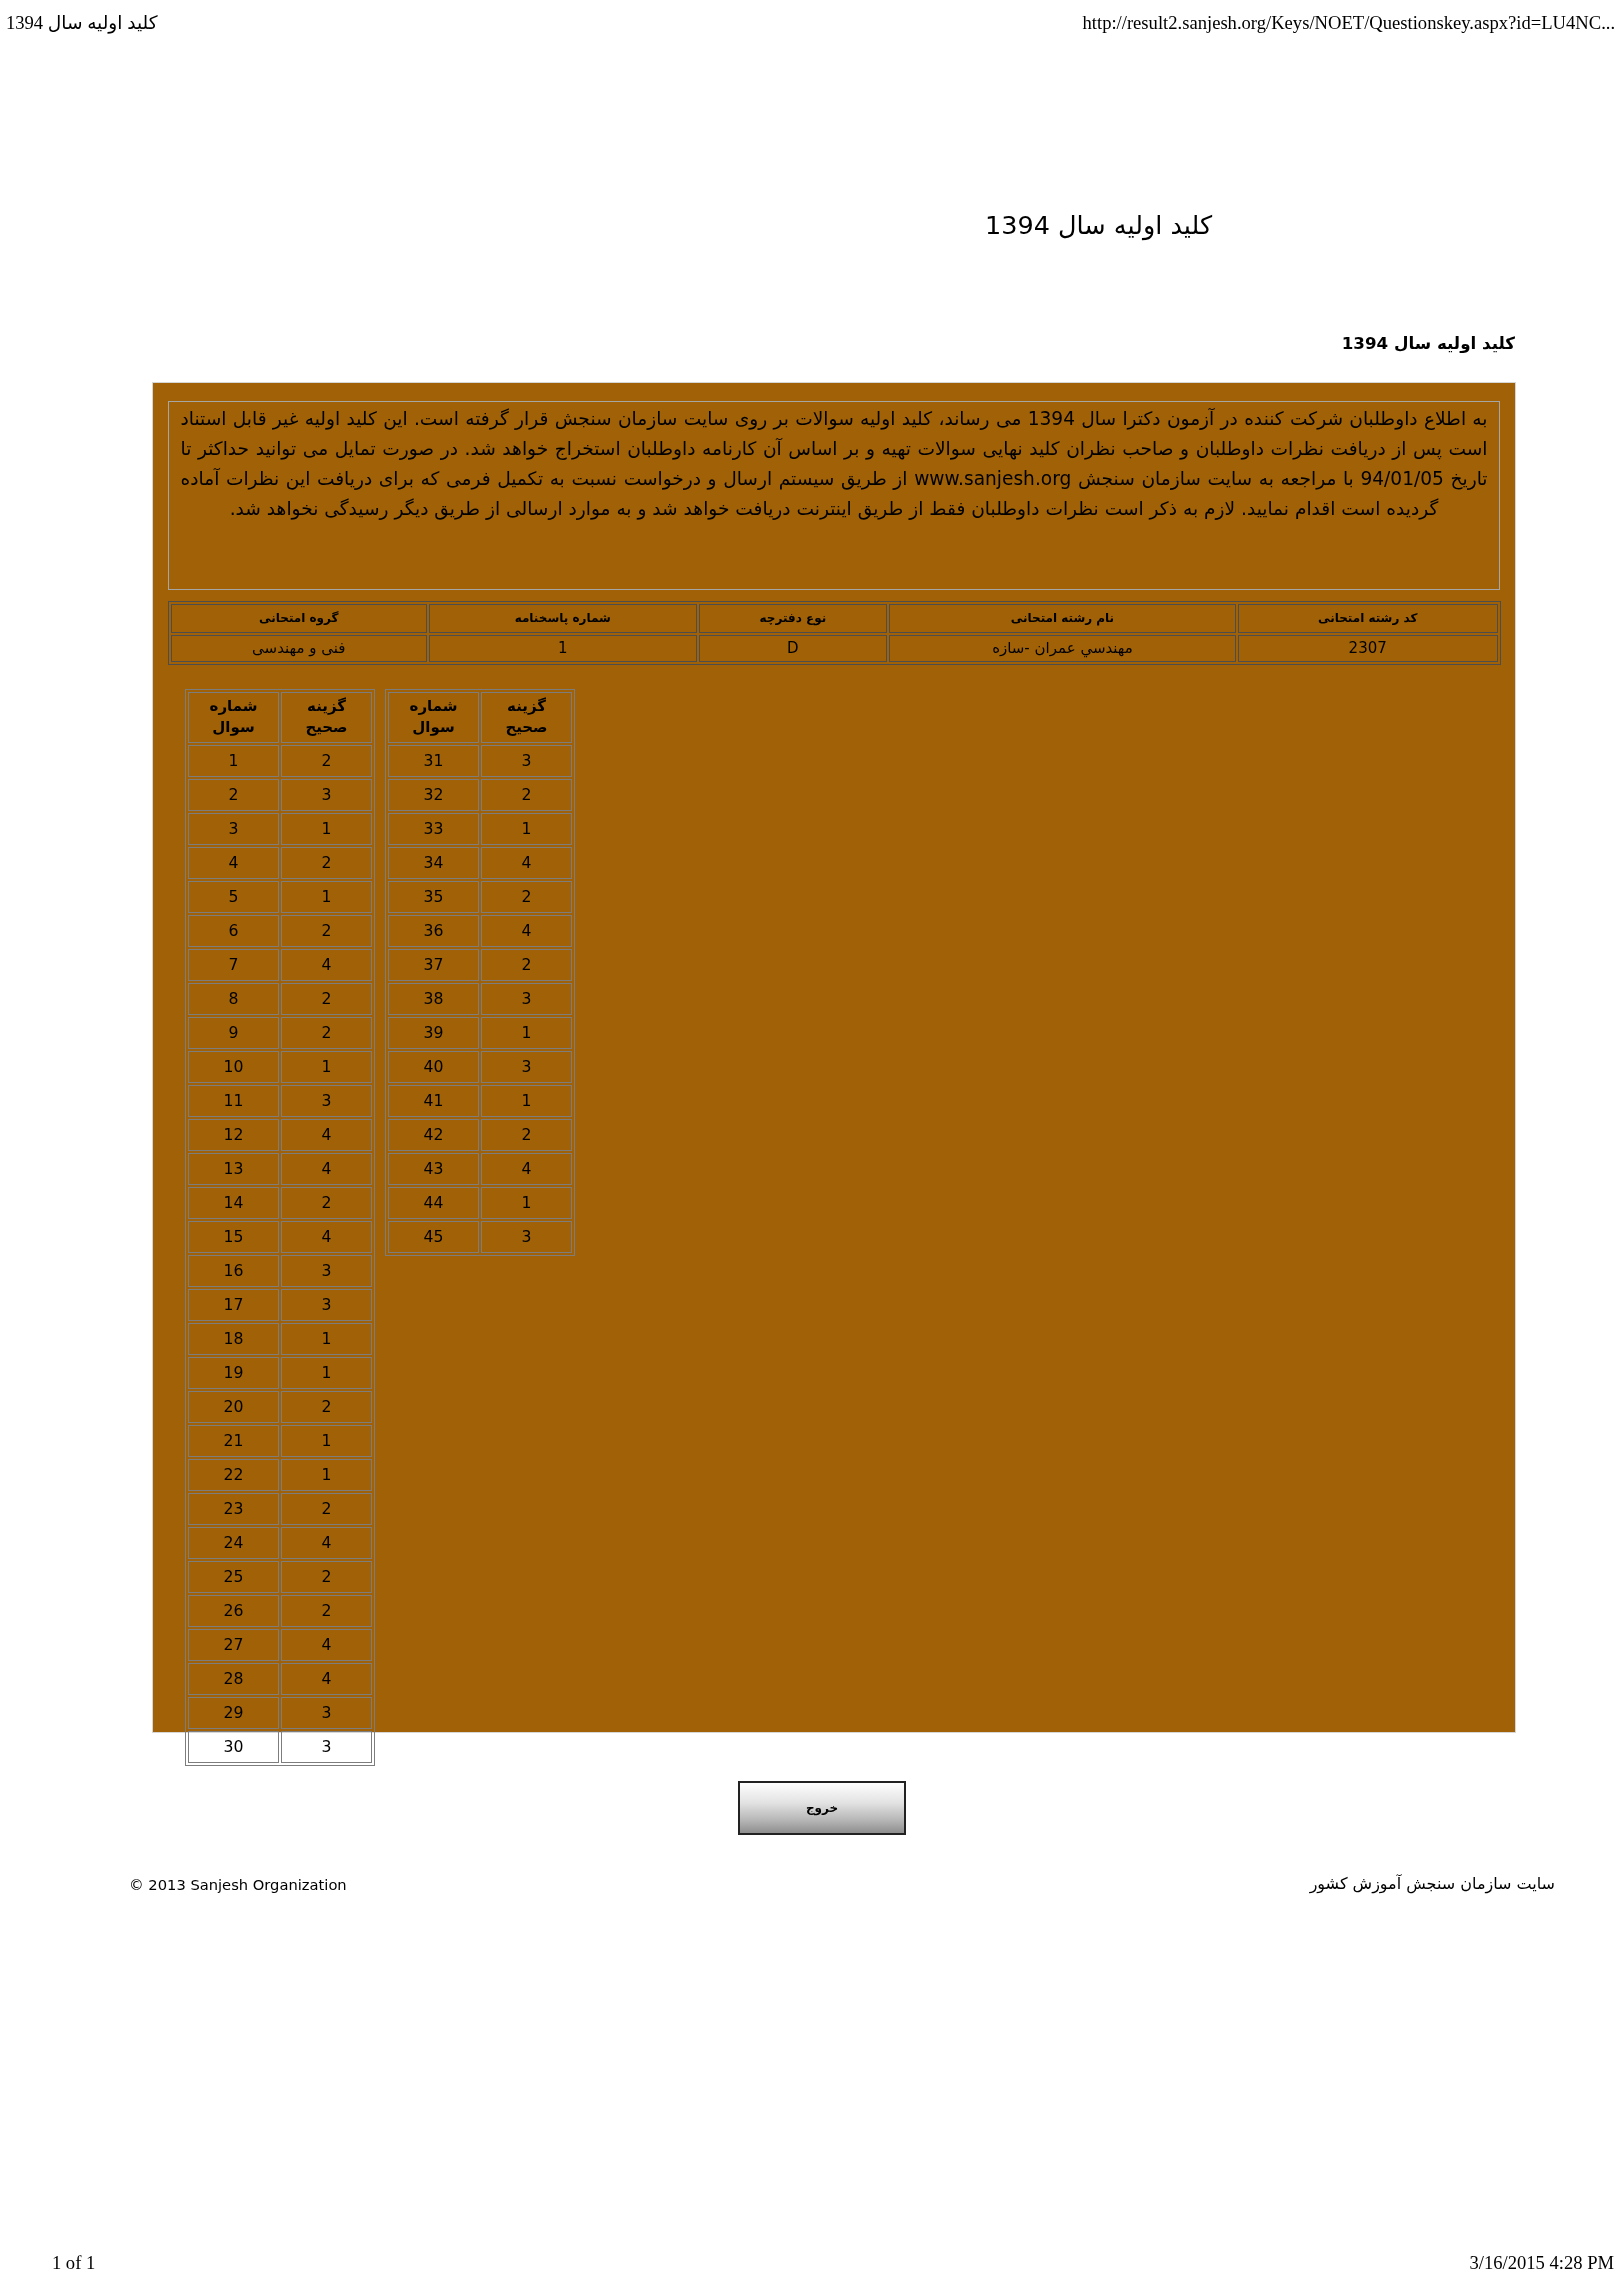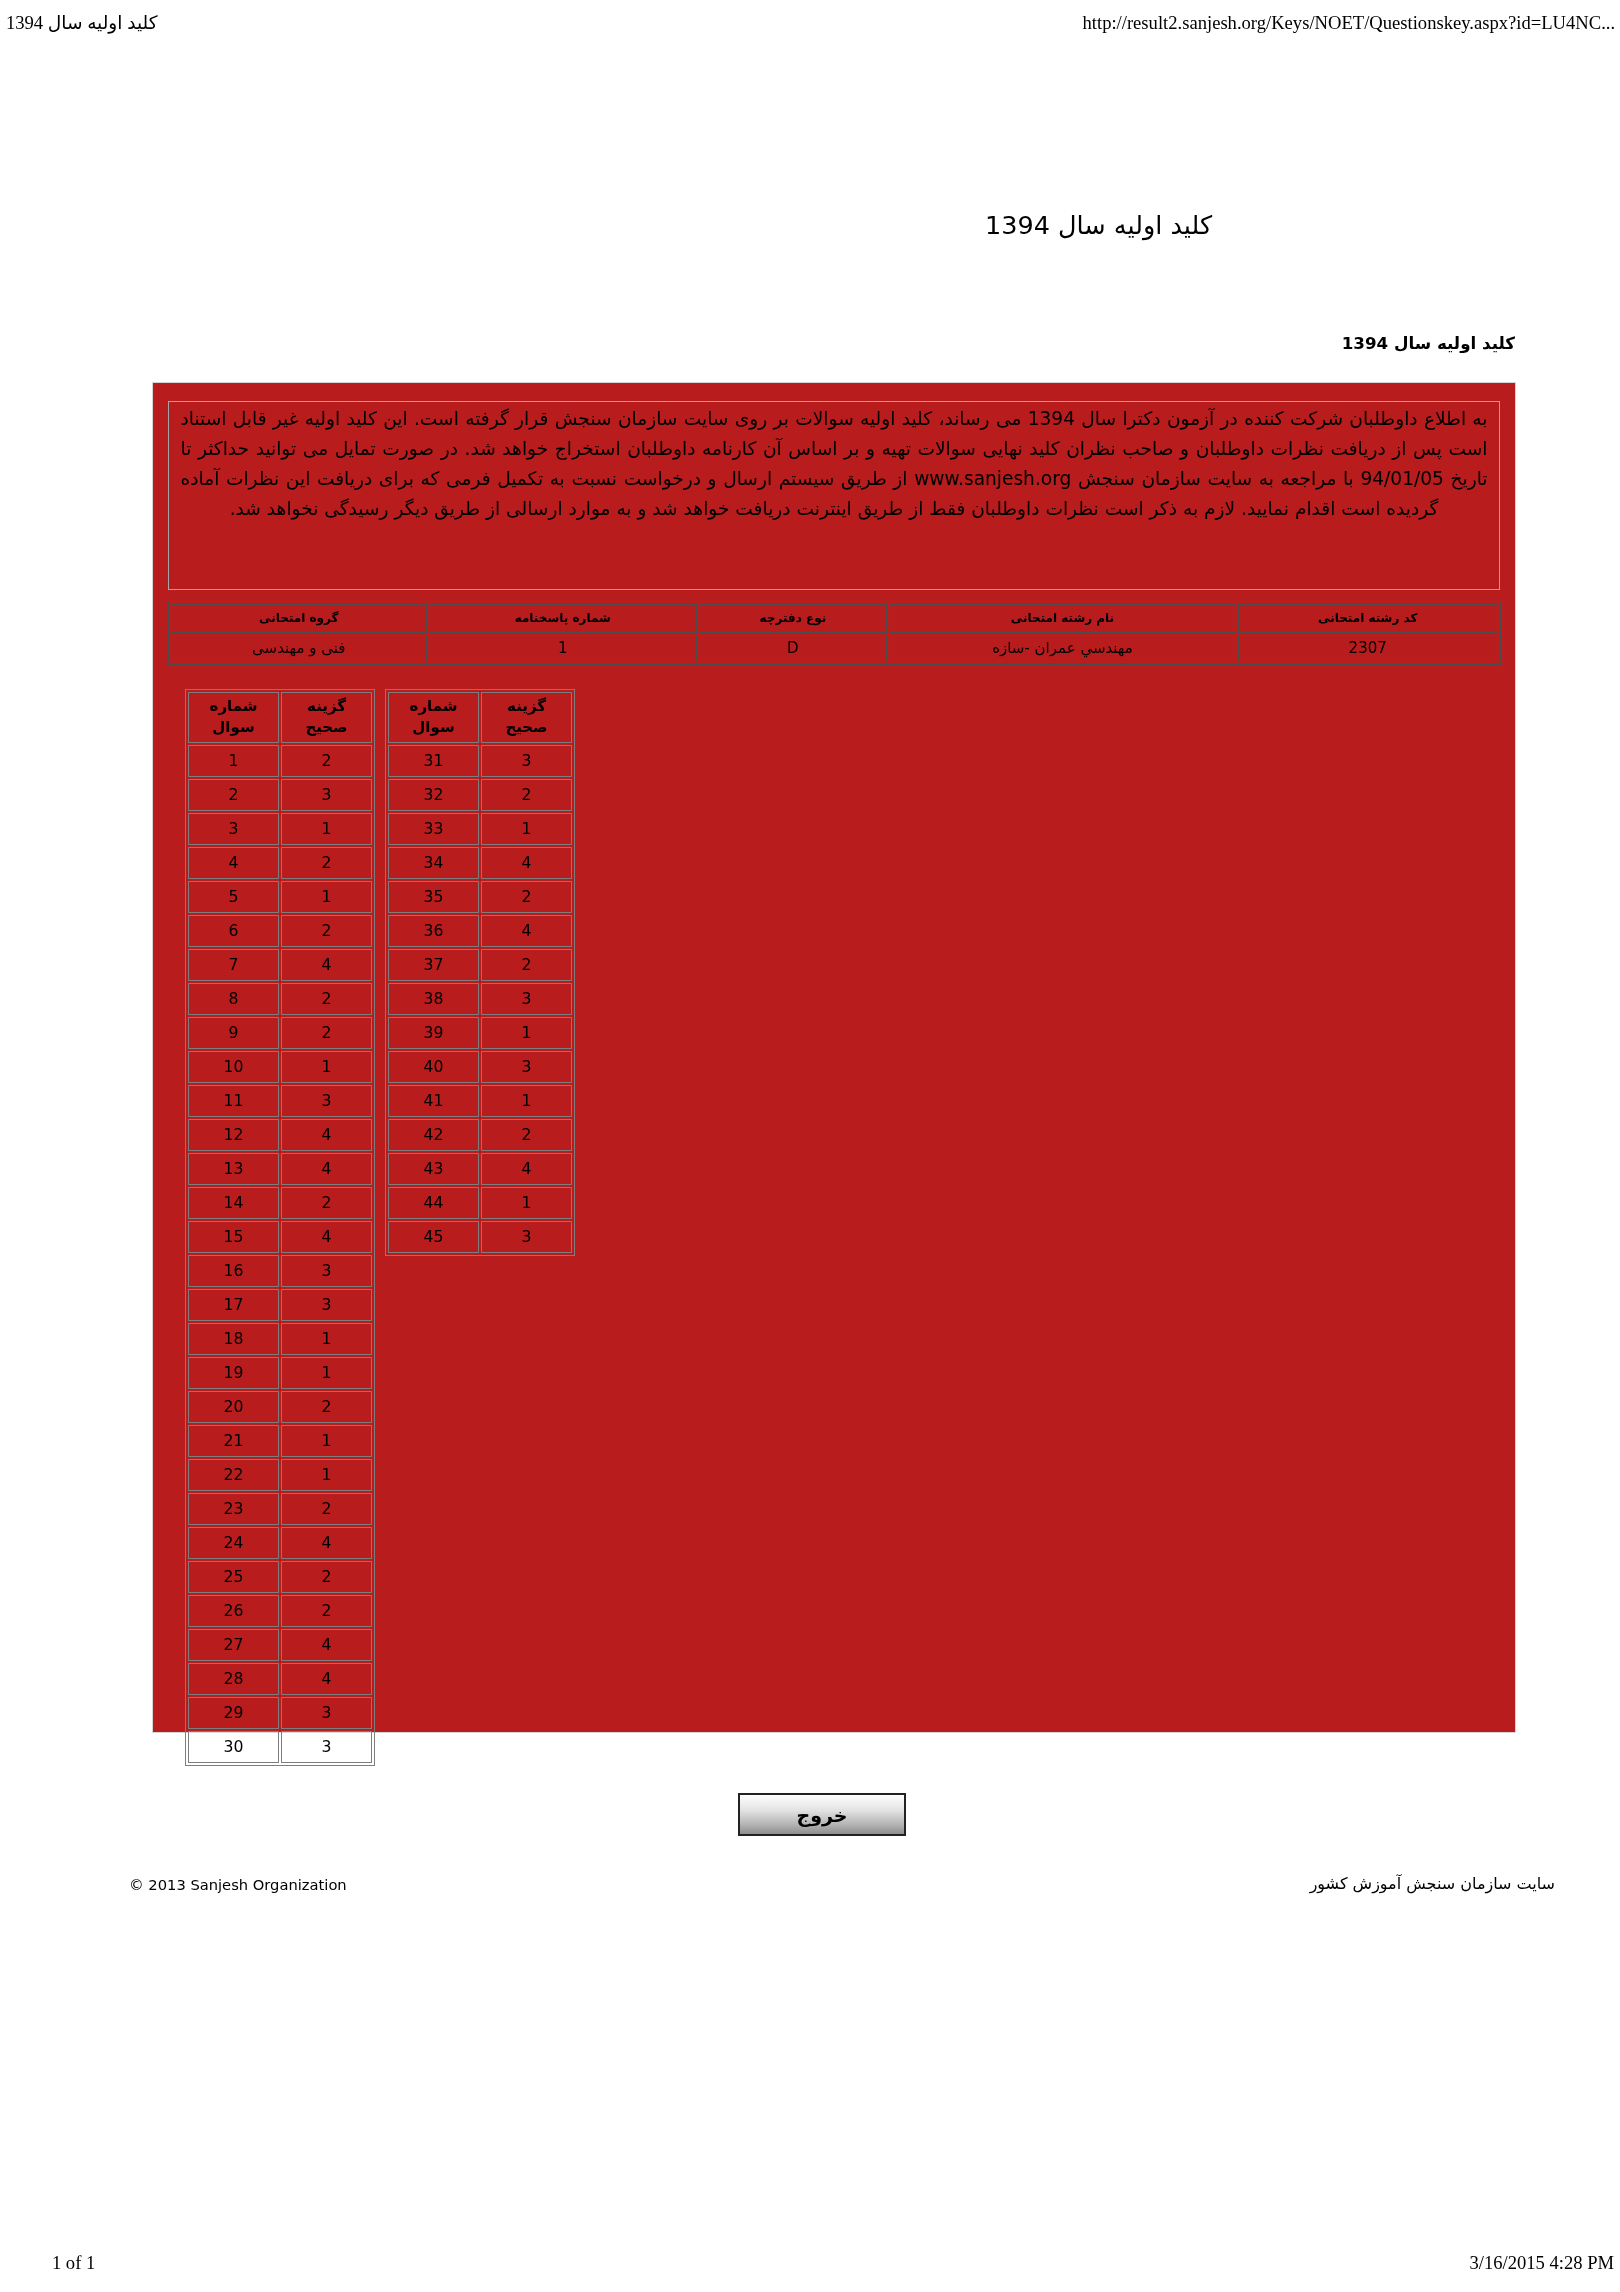--- a/index.html
+++ b/index.html
@@ -13,21 +13,21 @@
   
   .print-header-left{position:absolute;left:5.9px;top:11.8px;font-size:18.6px;direction:rtl;}
   .print-header-right{position:absolute;right:4.9px;top:11.8px;font-size:18.6px;}
   .print-footer-left{position:absolute;left:3.9px;top:2252px;font-size:18.6px;margin-left:48px;}
   .print-footer-right{position:absolute;right:5.9px;top:2252px;font-size:18.6px;}
 
   
   .doc-title{position:absolute;left:985px;top:210px;font-size:25.5px;font-weight:400;margin:0;direction:rtl;white-space:nowrap;}
   .section-header{position:absolute;right:105px;top:333px;font-size:16.7px;font-weight:bold;margin:0;direction:rtl;white-space:nowrap;}
 
-  .main-box{position:absolute;left:152px;top:382px;width:1362px;height:1349px;border:1px solid #d6d6d6;background:#b91c1c;}
+  .main-box{position:absolute;left:152px;top:382px;width:1362px;height:1349px;border:1px solid #d6d6d6;background:#a16207;}
 
   .notice-box{position:absolute;left:14.7px;right:14.7px;top:17.6px;height:182px;border:1px solid #a6a6a6;padding:2.9px 11.8px;}
   .notice-text{margin:0;direction:rtl;text-align:justify;text-align-last:center;font-size:18.6px;line-height:30px;}
 
   .info-table{position:absolute;left:14.7px;right:14.7px;top:218px;direction:rtl;
     border-collapse:separate;border-spacing:2px;border:1px solid #4d4d4d;table-layout:fixed;width:calc(100% - 29px);}
   .info-table th,.info-table td{border:1px solid #4d4d4d;text-align:center;vertical-align:middle;padding:0 3.9px;}
   .info-table th{height:26.5px;font-size:12px;font-weight:bold;}
   .info-table td{height:25.5px;font-size:15px;}
   .info-table th:nth-child(1){width:19.7%;}
@@ -37,24 +37,24 @@
   .info-table th:nth-child(5){width:19.4%;}
 
   .answer-table{position:absolute;top:306px;width:190px;table-layout:fixed;
     border-collapse:separate;border-spacing:2px;border:1px solid #7d7d7d;direction:ltr;}
   .answer-table.t1{left:32px;}
   .answer-table.t2{left:232px;}
   .answer-table th,.answer-table td{border:1px solid #7d7d7d;text-align:center;vertical-align:middle;}
   .answer-table th{font-size:15px;font-weight:bold;line-height:21.6px;padding:2.9px 0;white-space:pre-line;direction:rtl;}
   .answer-table td{height:28px;font-size:15.7px;}
 
-  .exit-button{position:absolute;left:738px;top:1781px;width:168px;height:43px;
+  .exit-button{position:absolute;left:738px;top:1781px;width:168px;height:54px;
     background:linear-gradient(180deg,#fefefe 0%,#e2e2e2 40%,#b5b5b5 75%,#8e8e8e 100%);
     border:2px solid #222222;font-family:"DejaVu Sans","Liberation Sans",sans-serif;
-    font-size:19px;font-weight:bold;color:#000;cursor:pointer;margin-top:12px;}
+    font-size:12px;font-weight:bold;color:#000;cursor:pointer;}
 
   .footer-left{position:absolute;left:129px;top:1876px;font-size:14.7px;}
   .footer-right{position:absolute;right:65px;top:1874px;font-size:16px;direction:rtl;}
 </style>
 </head>
 <body>
 
 <div class="print-header-left serif">کلید اولیه سال 1394</div>
 <div class="print-header-right serif">http://result2.sanjesh.org/Keys/NOET/Questionskey.aspx?id=LU4NC...</div>
 

